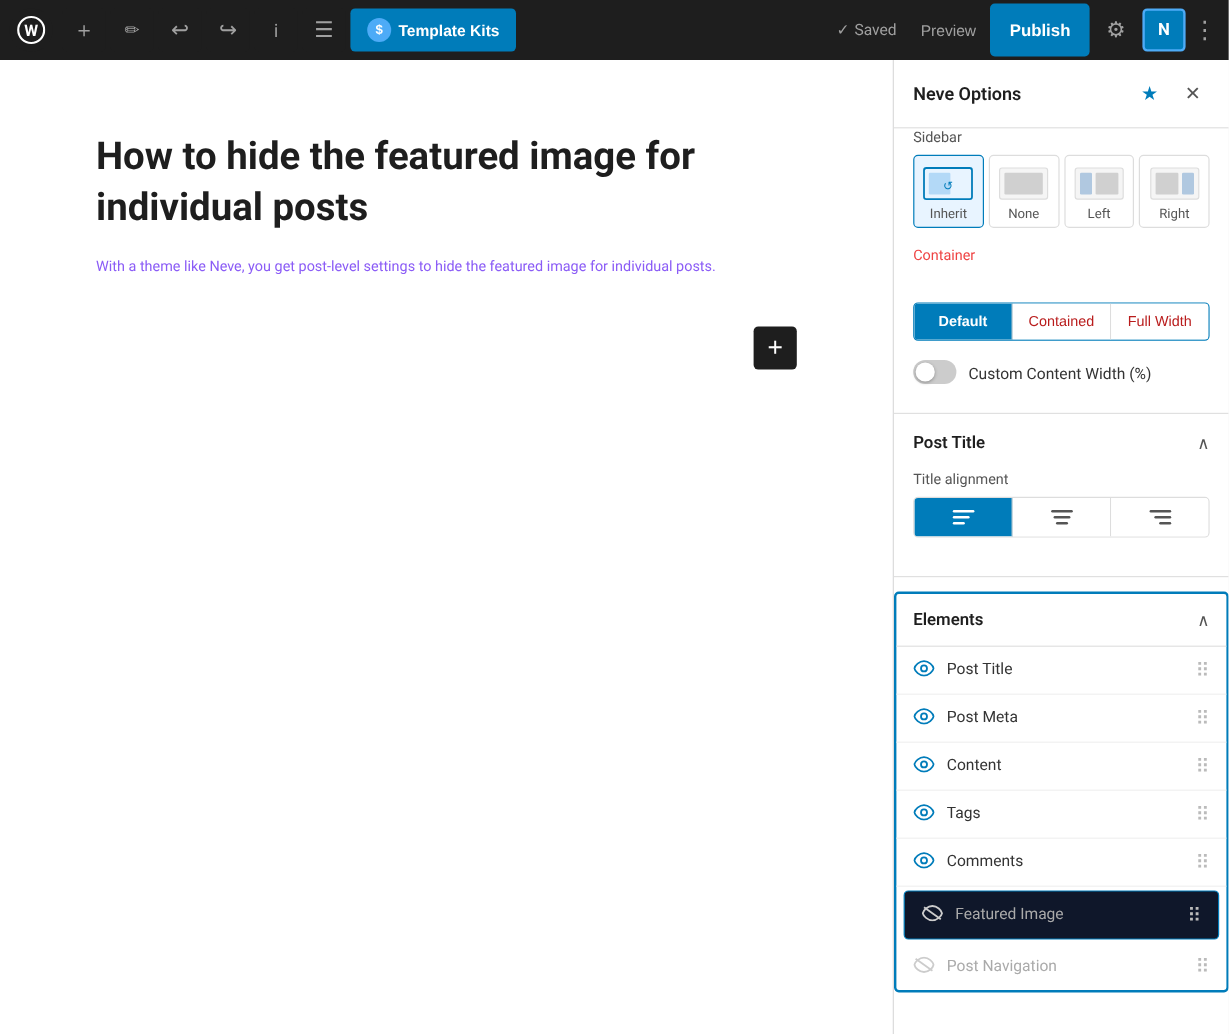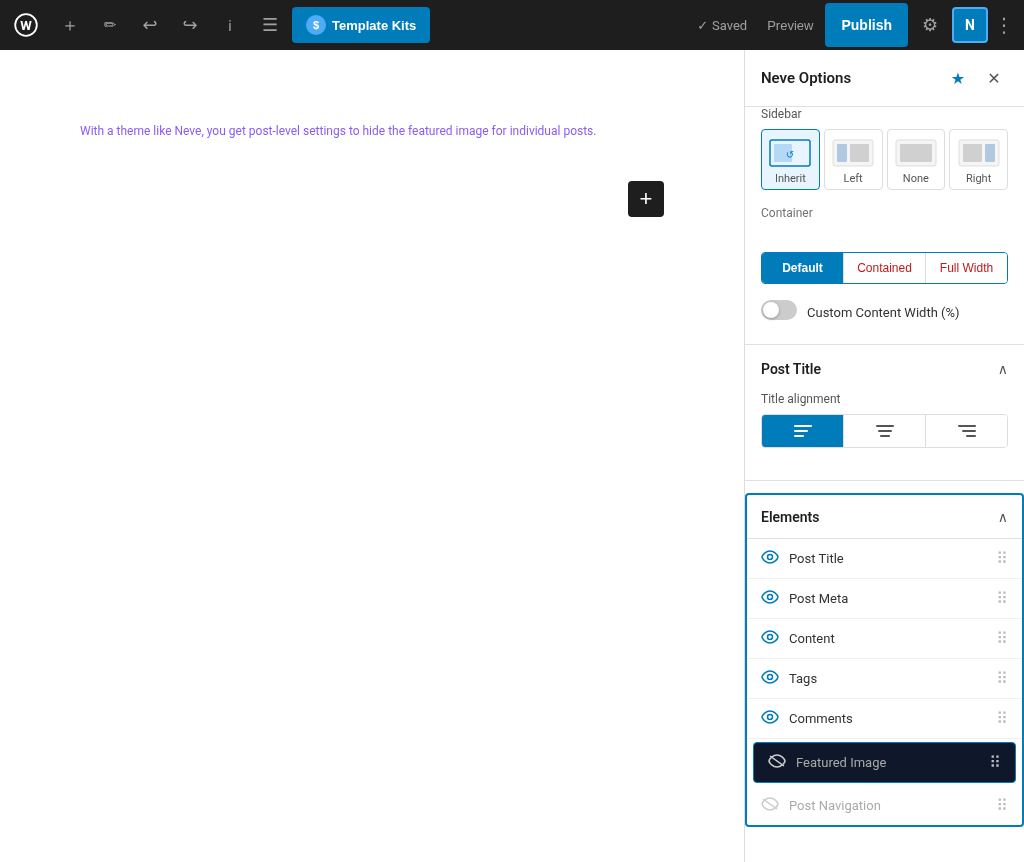--- a/index.html
+++ b/index.html
@@ -242,21 +242,21 @@
       display: flex; align-items: center; justify-content: center;
     }
     .sidebar-opt-label {
       font-size: 11px;
       color: #555;
     }
 
     
     .container-label {
       font-size: 12px;
-      color: #737373;
+      color: #ef4444;
       margin-bottom: 8px;
     }
     .container-options {
       display: flex;
       border: 1px solid #007cba;
       border-radius: 4px;
       overflow: hidden;
       margin-bottom: 16px;
       margin-top: 32px;
     }
@@ -433,20 +433,21 @@
   </div>
   <button class="toolbar-dots">
     <span>⋮</span>
   </button>
 </div>
 
 <div class="main-layout">
 
   <div class="editor-area">
     <div class="editor-content">
+      <h1>How to hide the featured image for individual posts</h1>
       <p>With a theme like Neve, you get post-level settings to hide the featured image for individual posts.</p>
       <div style="display:flex;justify-content:flex-end;">
         <button class="add-block-btn">
           <span>+</span>
         </button>
       </div>
     </div>
   </div>
 
   <div class="right-panel">
@@ -479,35 +480,35 @@
                   <text x="22" y="20" text-anchor="middle" font-size="10" fill="#007cba">↺</text>
                 </svg>
               </div>
               <span class="sidebar-opt-label">Inherit</span>
             </div>
 
             <div class="sidebar-opt">
               <div class="sidebar-opt-icon">
                 <svg width="44" height="30" viewBox="0 0 44 30">
                   <rect x="2" y="2" width="40" height="26" rx="2" fill="#f5f5f5" stroke="#ddd" stroke-width="1"></rect>
-                  <rect x="6" y="6" width="10" height="18" rx="1" fill="#b0c8e0"></rect>
-                  <rect x="19" y="6" width="19" height="18" rx="1" fill="#d0d0d0"></rect>
+                  <rect x="6" y="6" width="32" height="18" rx="1" fill="#d0d0d0"></rect>
                 </svg>
               </div>
-              <span class="sidebar-opt-label">Left</span>
+              <span class="sidebar-opt-label">None</span>
             </div>
 
             <div class="sidebar-opt">
               <div class="sidebar-opt-icon">
                 <svg width="44" height="30" viewBox="0 0 44 30">
                   <rect x="2" y="2" width="40" height="26" rx="2" fill="#f5f5f5" stroke="#ddd" stroke-width="1"></rect>
-                  <rect x="6" y="6" width="32" height="18" rx="1" fill="#d0d0d0"></rect>
+                  <rect x="6" y="6" width="10" height="18" rx="1" fill="#b0c8e0"></rect>
+                  <rect x="19" y="6" width="19" height="18" rx="1" fill="#d0d0d0"></rect>
                 </svg>
               </div>
-              <span class="sidebar-opt-label">None</span>
+              <span class="sidebar-opt-label">Left</span>
             </div>
 
             <div class="sidebar-opt">
               <div class="sidebar-opt-icon">
                 <svg width="44" height="30" viewBox="0 0 44 30">
                   <rect x="2" y="2" width="40" height="26" rx="2" fill="#f5f5f5" stroke="#ddd" stroke-width="1"></rect>
                   <rect x="6" y="6" width="19" height="18" rx="1" fill="#d0d0d0"></rect>
                   <rect x="28" y="6" width="10" height="18" rx="1" fill="#b0c8e0"></rect>
                 </svg>
               </div>

